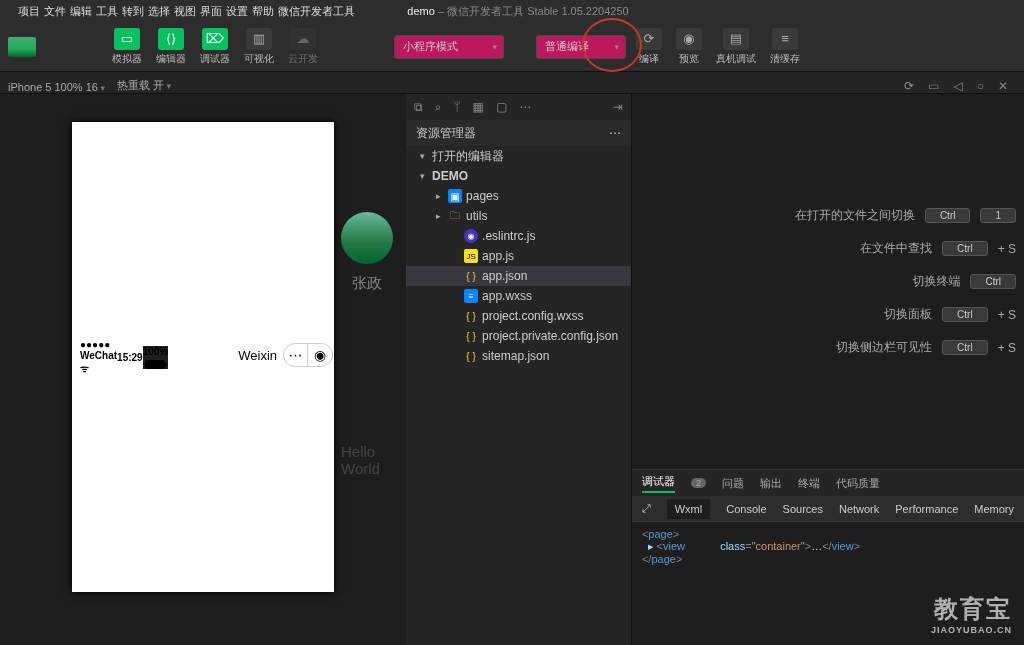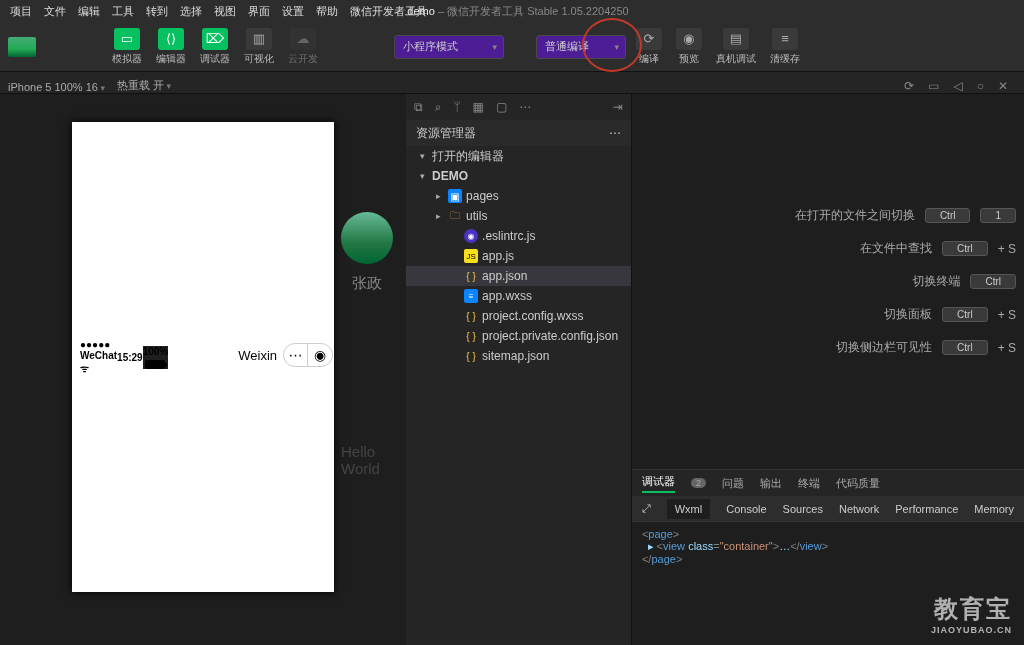--- a/index.html
+++ b/index.html
@@ -1,34 +1,34 @@
 <!DOCTYPE html>
 <html><head>
 <meta charset="utf-8">
 <style>
 * { margin:0; padding:0; box-sizing:border-box; font-family:"Microsoft YaHei",Arial,sans-serif; }
 body { width:1024px; height:645px; background:#1e1e1e; color:#ccc; font-size:12px; overflow:hidden; position:relative; }
 
 
 .titlebar { height:22px; background:#2d2d2d; display:flex; align-items:center; justify-content:center; color:#999; font-size:11px; position:relative; }
-.titlebar .menus { position:absolute; left:10px; display:flex; gap:12px; color:#ddd; }
+.titlebar .menus { position:absolute; left:18px; display:flex; gap:4px; color:#ddd; }
 .titlebar .menus span { cursor:default; }
 .titlebar .proj { color:#eee;margin-left:12px; }
 .titlebar .proj .dim { color:#888; }
 
 
 .toolbar { height:50px; background:#2d2d2d; display:flex; align-items:center; padding:0 8px; gap:6px; border-bottom:1px solid #111; }
 .thumb { width:28px; height:20px; background:linear-gradient(#4a7,#2a5 60%,#063); border-radius:2px; }
 .tbtn { display:flex; flex-direction:column; align-items:center; gap:2px; padding:2px 4px; font-size:10px; color:#bbb; }
 .tbtn .ico { width:26px; height:22px; border-radius:3px; display:flex; align-items:center; justify-content:center; font-size:13px; }
 .green .ico { background:#07c160; color:#fff; }
 .dark .ico { background:#3a3a3a; color:#aaa; }
 .disabled { opacity:.45; }
 .spacer { width:60px; }
-.sel { height:24px; background:#4c1d95; border:1px solid #4a4a4a; border-radius:3px; display:flex; align-items:center; padding:0 18px 0 8px; position:relative; color:#ccc; font-size:11px; min-width:110px; }
+.sel { height:24px; background:#be185d; border:1px solid #4a4a4a; border-radius:3px; display:flex; align-items:center; padding:0 18px 0 8px; position:relative; color:#ccc; font-size:11px; min-width:110px; }
 .sel::after { content:"▾"; position:absolute; right:6px; color:#888; font-size:9px; }
 .circle-mark { position:absolute; width:60px; height:54px; border:2px solid #c0392b; border-radius:50%; left:582px; top:18px; pointer-events:none; }
 
 
 .infobar { height:22px; background:#252525; display:flex; align-items:flex-end; padding:0 8px; gap:12px; color:#aaa; font-size:11px; border-bottom:1px solid #111; }
 .infobar .drop::after { content:" ▾"; color:#777; font-size:9px; }
 .iconstrip { display:flex; gap:14px; color:#888; font-size:12px; margin-left:auto; padding-right:8px; }
 
 
 .main { display:flex; height:551px; }
@@ -78,21 +78,21 @@
 
 
 .devtools { height:176px; border-top:1px solid #333; display:flex; flex-direction:column; }
 .dt-tabs1 { height:26px; display:flex; align-items:center; gap:16px; padding:0 10px; font-size:11px; color:#aaa; background:#252526; }
 .dt-tabs1 .active { color:#fff; border-bottom:2px solid #07c160; padding-bottom:2px; }
 .badge { background:#666; border-radius:8px; padding:0 5px; font-size:9px; }
 .dt-tabs2 { height:26px; display:flex; align-items:center; gap:16px; padding:0 10px; font-size:11px; color:#ccc; background:#2d2d2d; border-bottom:1px solid #333; }
 .dt-tabs2 .active2 { background:#1e1e1e; padding:4px 8px; }
 .dt-body { flex:1; padding:6px 10px; font-family:Consolas,monospace; font-size:11px; color:#9cdcfe; }
 .tag { color:#569cd6; }
-.attr { color:#9cdcfe; }
+.attr { color:#9cdcfe;margin-left:32px; }
 .str { color:#ce9178; }
 .ang { color:#808080; }
 
 .watermark { position:absolute; right:12px; bottom:10px; text-align:right; color:#fff; opacity:.65; font-weight:bold; }
 .watermark .big { font-size:24px; letter-spacing:2px; }
 .watermark .small { font-size:9px; letter-spacing:1px; }
 </style>
 </head>
 <body>
 

